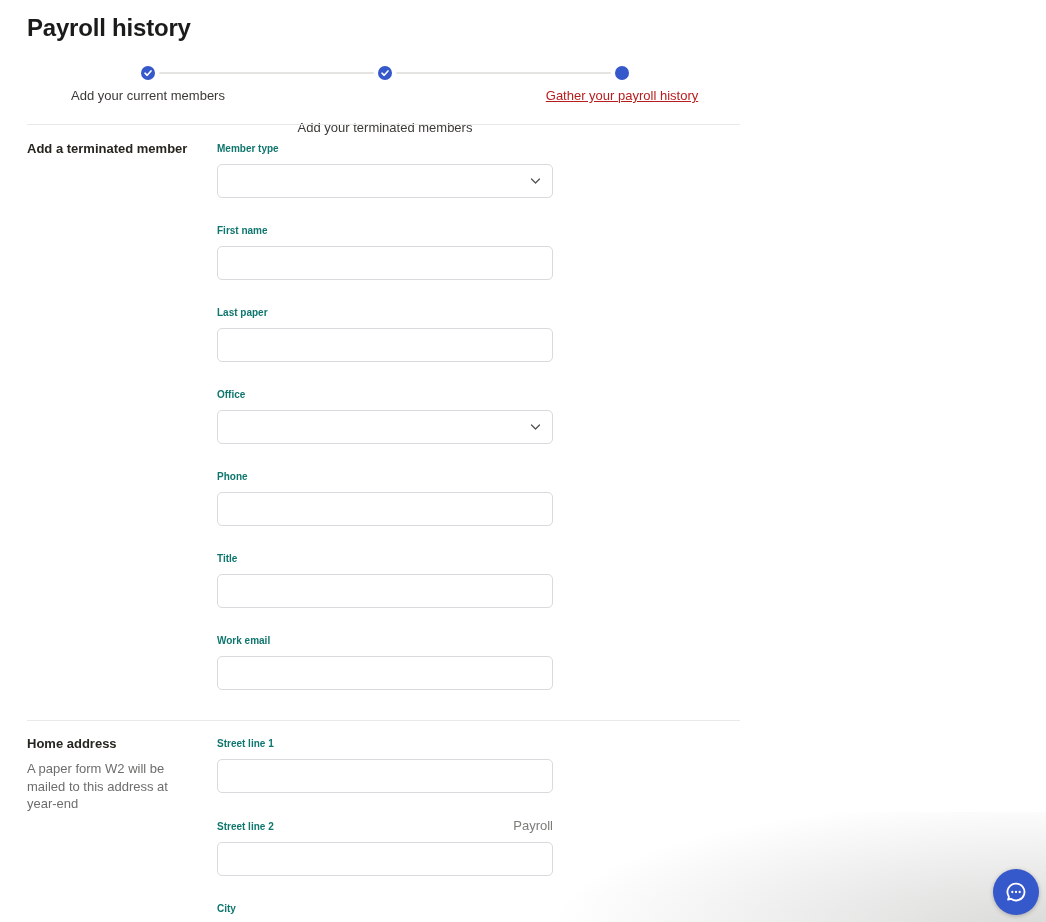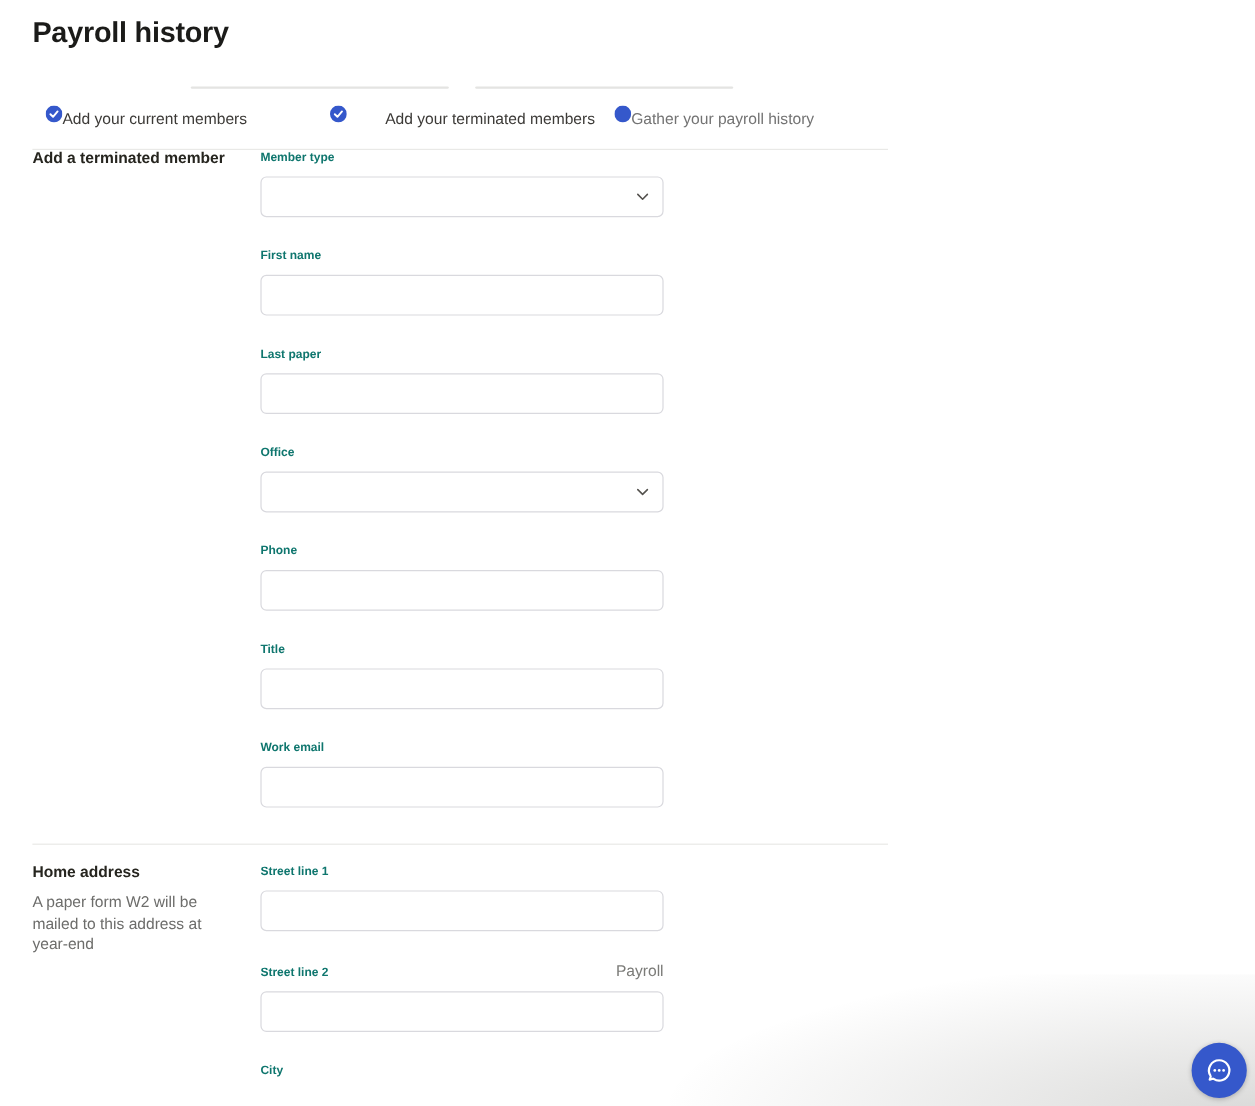--- a/index.html
+++ b/index.html
@@ -11,38 +11,38 @@
     font-family:"Liberation Sans","DejaVu Sans",sans-serif;
     color:#222220;
   }
   .page-title {
     position:absolute; top:14px; left:27px;
     font-size:24px; font-weight:bold; letter-spacing:-0.2px; color:#1b1b19;
   }
   
   .stepper { position:absolute; top:66px; left:27px; width:713px; height:40px; }
   .step {
-    position:absolute; top:17px; width:220px;
-    display:flex; flex-direction:row; align-items:center;
+    position:absolute; top:0; width:220px;
+    display:flex; flex-direction:column; align-items:center;
   }
   .step-1 { left:11px; }   
   .step-2 { left:248px;gap:32px; }  
   .step-3 { left:485px; }  
   .step-icon { width:14px; height:14px; }
   .step-icon svg { display:block; width:14px; height:14px; }
   .step-label { margin-top:8px; font-size:13px; color:#3c3a37; white-space:nowrap; }
-  .step.active .step-label { color:#737373; }
+  .step.active .step-label { color:#b91c1c;text-decoration:underline; }
   .connector {
     position:absolute; top:6px; height:2px; background:#e4e4e2; border-radius:1px;
   }
   .connector-1 { left:132px; width:215px; }
   .connector-2 { left:369px; width:215px; }
   
   .form-area { position:absolute; top:124px; left:27px; width:713px; }
-  .section { border-top:1px solid #e9e9e7; display:flex; }
+  .section { border-top:1px solid #e9e9e7; padding-top:17px; display:flex; }
   .section + .section { padding-top:16px; }
   .section-left { width:190px; padding-right:18px; flex:0 0 190px; }
   .section-heading { font-size:13px; font-weight:bold; color:#26251f; line-height:14px; }
   .section-help {
     margin-top:9px; font-size:13px; line-height:17.5px; color:#6d6d6b; max-width:168px;
   }
   .section-right { width:336px; flex:0 0 336px; }
   .field { margin-bottom:26px; }
   .field:last-child { margin-bottom:30px; }
   .field-label-row {

